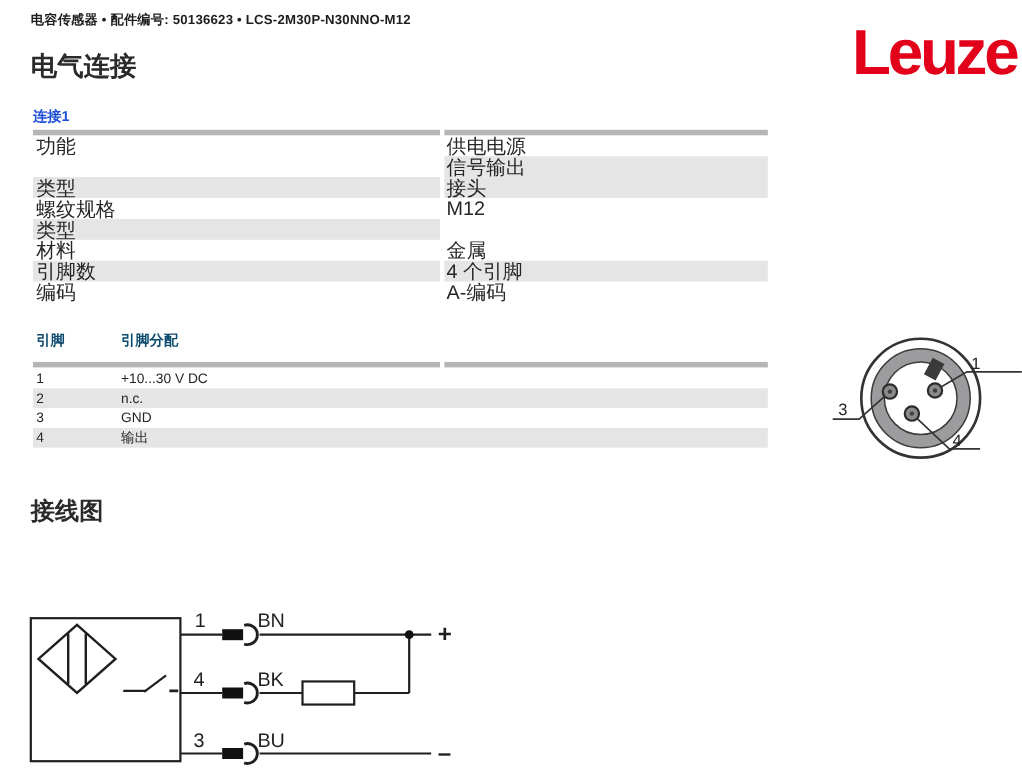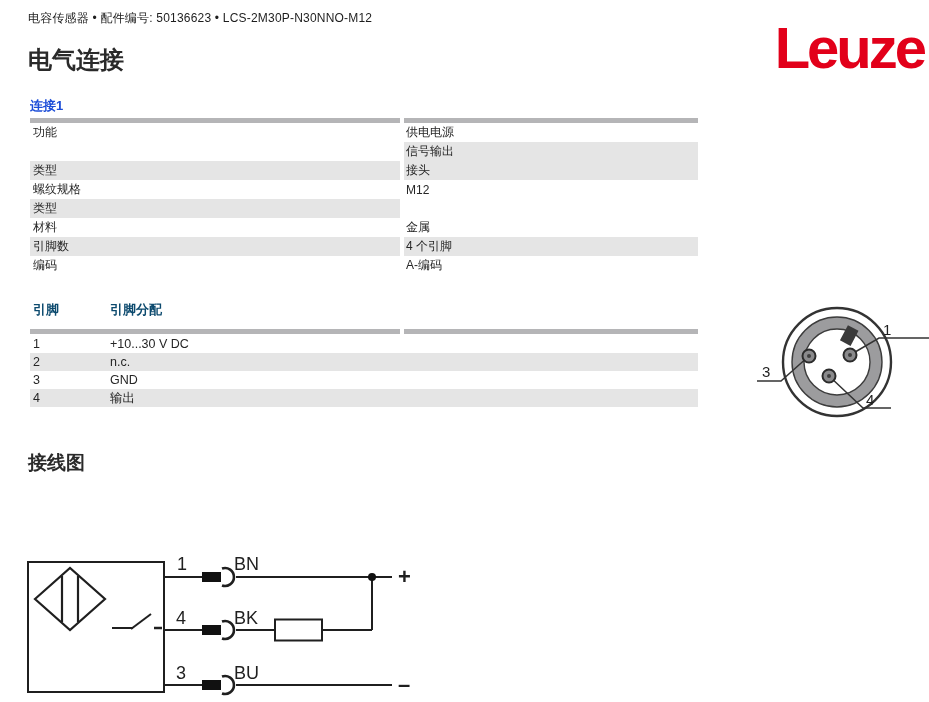--- a/index.html
+++ b/index.html
@@ -1,34 +1,34 @@
 <!DOCTYPE html>
 <html><head>
 <meta charset="utf-8">
 <style>
   html,body{margin:0;padding:0;}
   body{
     width:929px;height:702px;position:relative;background:#ffffff;
     font-family:"Liberation Sans",sans-serif;color:#262626;overflow:hidden;
   }
-  .meta-line{position:absolute;left:28px;top:10px;font-size:12px;font-weight:normal;color:#1d1d1d;letter-spacing:.2px;}
+  .meta-line{position:absolute;left:28px;top:10px;font-size:12px;font-weight:bold;color:#1d1d1d;letter-spacing:.2px;}
   .logo{position:absolute;right:5px;top:16px;font-size:58px;font-weight:bold;color:#e2001a;letter-spacing:-3px;line-height:1.1;}
   .page-title{position:absolute;left:28px;top:44px;font-size:24px;font-weight:bold;color:#2a2a2a;}
   .section-label{position:absolute;left:30px;top:97px;font-size:13px;font-weight:bold;color:#1d4ed8;}
-  .wiring-title{position:absolute;left:28px;top:450px;font-size:19px;font-weight:bold;color:#2a2a2a;}
+  .wiring-title{position:absolute;left:28px;top:450px;font-size:22px;font-weight:bold;color:#2a2a2a;}
 
   .tbl{position:absolute;left:30px;width:668px;}
   .tbl1{top:118px;}
   .tbl2{top:329px;}
   .hdr-bar{display:flex;height:5px;}
   .hdr-bar .seg1{width:370px;background:#b5b5b7;}
   .hdr-bar .seg-gap{width:4px;background:#ffffff;}
   .hdr-bar .seg2{width:294px;background:#b5b5b7;}
 
-  .t1row{display:flex;height:19px;font-size:12px;}
+  .t1row{display:flex;height:19px;font-size:18px;}
   .t1row .c1{width:370px;display:flex;align-items:center;padding-left:3px;box-sizing:border-box;}
   .t1row .cgap{width:4px;}
   .t1row .c2{width:294px;display:flex;align-items:center;padding-left:2px;box-sizing:border-box;}
   .shade{background:#e5e5e5;}
 
   .pin-head{position:absolute;left:30px;top:301px;width:668px;height:16px;font-size:13px;font-weight:bold;color:#0c4a6e;}
   .pin-head .ph1{position:absolute;left:3px;top:0;}
   .pin-head .ph2{position:absolute;left:80px;top:0;}
 
   .t2row{display:flex;height:18px;font-size:12.5px;align-items:center;}

